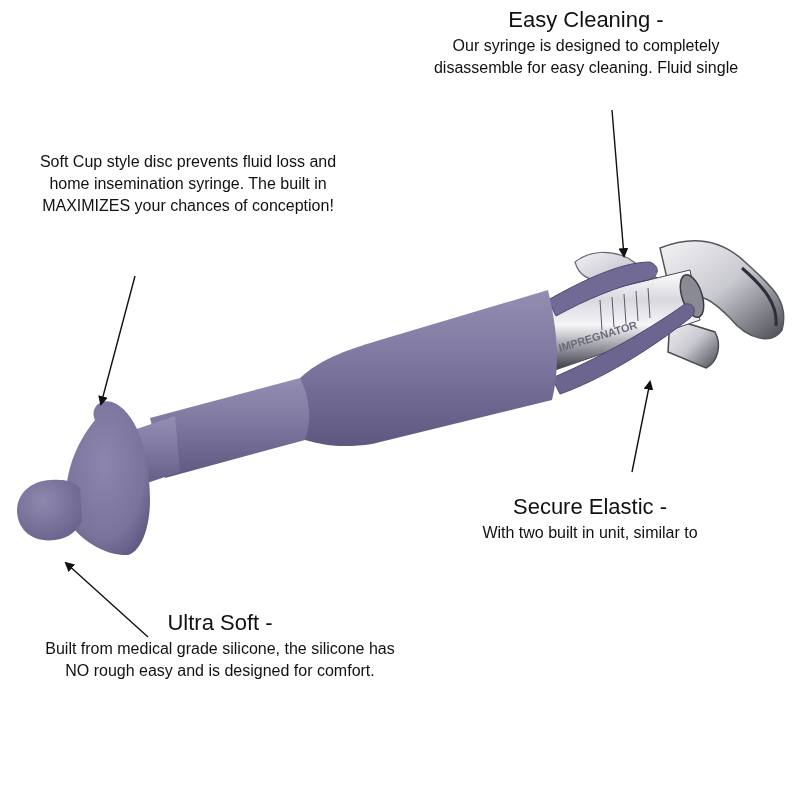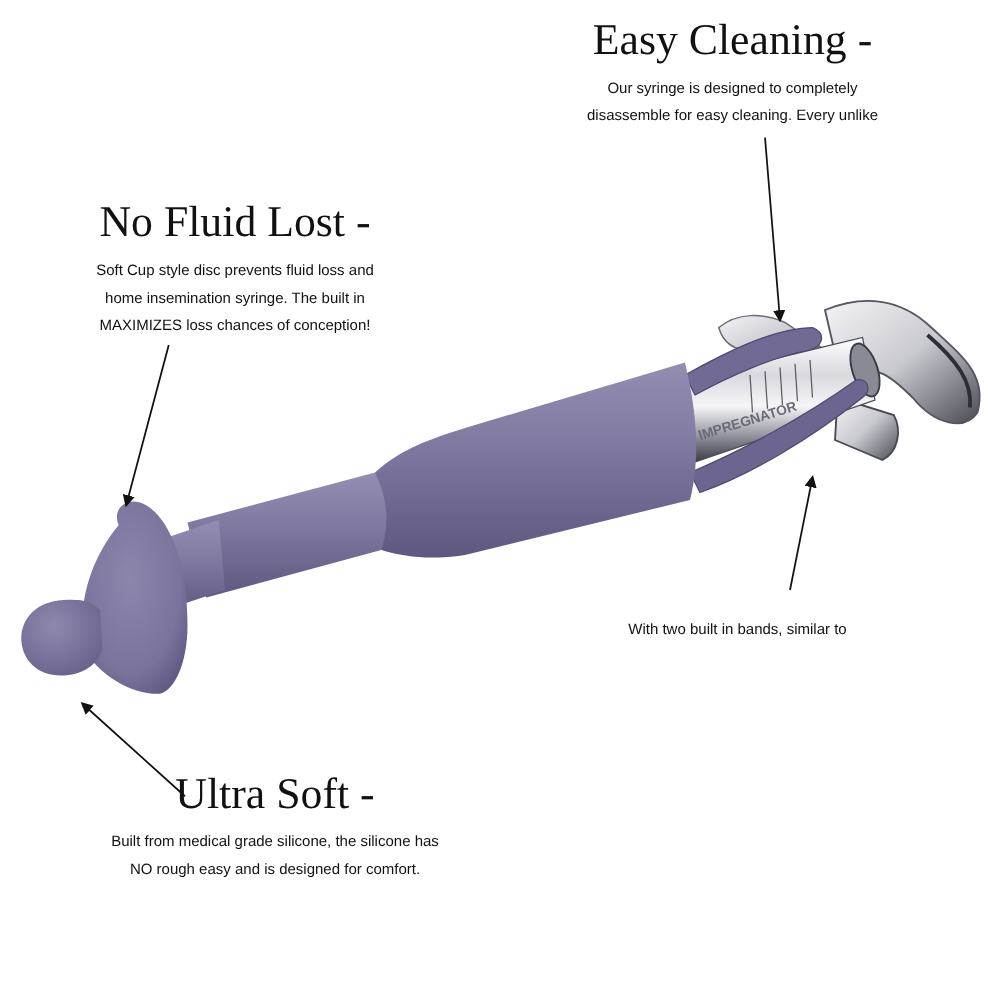--- a/index.html
+++ b/index.html
@@ -14,28 +14,27 @@
       overflow: hidden;
       font-family: "Liberation Sans", "DejaVu Sans", sans-serif;
       color: #111111;
     }
     .callout {
       position: absolute;
       text-align: center;
       color: #111111;
     }
     .callout .title {
-      font-size: 35px;
+      font-size: 22px;
       line-height: 30px;
       font-weight: normal;
-      margin: 12px;
-      font-family: Liberation Serif, serif;
+      margin: 0;
     }
     .callout .desc {
-      font-size: 12px;
+      font-size: 16px;
       line-height: 22px;
       margin: 0;
     }
     #callout-easy-cleaning { left: 398px; top: 5px; width: 376px; }
     #callout-no-fluid-lost { left: 10px; top: 151px; width: 356px; }
     #callout-secure-elastic { left: 440px; top: 492px; width: 300px; }
     #callout-ultra-soft { left: 10px; top: 608px; width: 420px; }
     .canvas {
       position: absolute;
       left: 0; top: 0;
@@ -121,31 +120,31 @@
 
   <line x1="612" y1="110" x2="624" y2="256" stroke="#111111" stroke-width="1.4" marker-end="url(#arrowhead)"></line>
   <line x1="135" y1="276" x2="101" y2="404" stroke="#111111" stroke-width="1.4" marker-end="url(#arrowhead)"></line>
   <line x1="632" y1="472" x2="650" y2="382" stroke="#111111" stroke-width="1.4" marker-end="url(#arrowhead)"></line>
   <line x1="148" y1="637" x2="66" y2="563" stroke="#111111" stroke-width="1.4" marker-end="url(#arrowhead)"></line>
 </svg>
 
 <div class="callout" id="callout-easy-cleaning">
   <p class="title">Easy Cleaning -</p>
   <p class="desc">Our syringe is designed to completely</p>
-  <p class="desc">disassemble for easy cleaning. Every unlike</p>
+  <p class="desc">disassemble for easy cleaning. Fluid single</p>
 </div>
 
 <div class="callout" id="callout-no-fluid-lost">
-  <p class="title">No Fluid Lost -</p>
   <p class="desc">Soft Cup style disc prevents fluid loss and</p>
   <p class="desc">home insemination syringe. The built in</p>
-  <p class="desc">MAXIMIZES loss chances of conception!</p>
+  <p class="desc">MAXIMIZES your chances of conception!</p>
 </div>
 
 <div class="callout" id="callout-secure-elastic">
-  <p class="desc">With two built in bands, similar to</p>
+  <p class="title">Secure Elastic -</p>
+  <p class="desc">With two built in unit, similar to</p>
 </div>
 
 <div class="callout" id="callout-ultra-soft">
   <p class="title">Ultra Soft -</p>
   <p class="desc">Built from medical grade silicone, the silicone has</p>
   <p class="desc">NO rough easy and is designed for comfort.</p>
 </div>
 
 </body></html>

